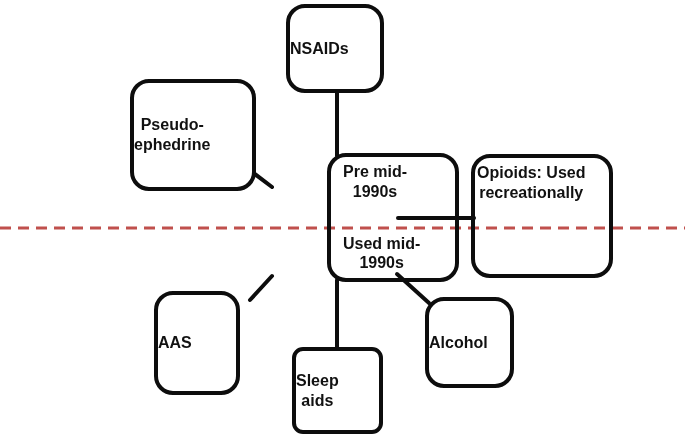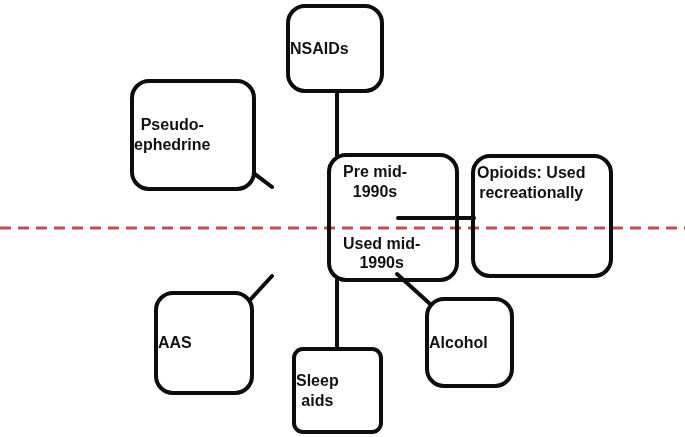--- a/index.html
+++ b/index.html
@@ -46,21 +46,21 @@
   }
   
   .node-center, .node-alcohol {
     background: transparent;
     justify-content: space-between;
   }
   .node-nsaids   { left: 286px; top: 4px;   width: 98px;  height: 89px;  }
   .node-pseudo   { left: 130px; top: 79px;  width: 126px; height: 112px; }
   .node-center   { left: 284px; top: 153px; width: 132px; height: 129px; padding: 5px 12px; margin-left: 43px; }
   .node-alcohol  { left: 471px; top: 154px; width: 142px; height: 124px; padding: 5px 2px; }
-  .node-aas      { left: 154px; top: 291px; width: 100px; height: 104px; }
+  .node-aas      { left: 154px; top: 291px; width: 86px; height: 104px; }
   .node-sleep    { left: 292px; top: 347px; width: 91px;  height: 87px; border-radius: 11px;  }
   .node-opioids  { left: 425px; top: 297px; width: 89px;  height: 91px;  }
 </style>
 </head>
 <body>
 
 <div class="canvas">
 
   <svg class="wires" viewBox="0 0 685 437" xmlns="http://www.w3.org/2000/svg">
     <line x1="337" y1="91" x2="337" y2="156" stroke="#0d0d0d" stroke-width="4" stroke-linecap="round"></line>

